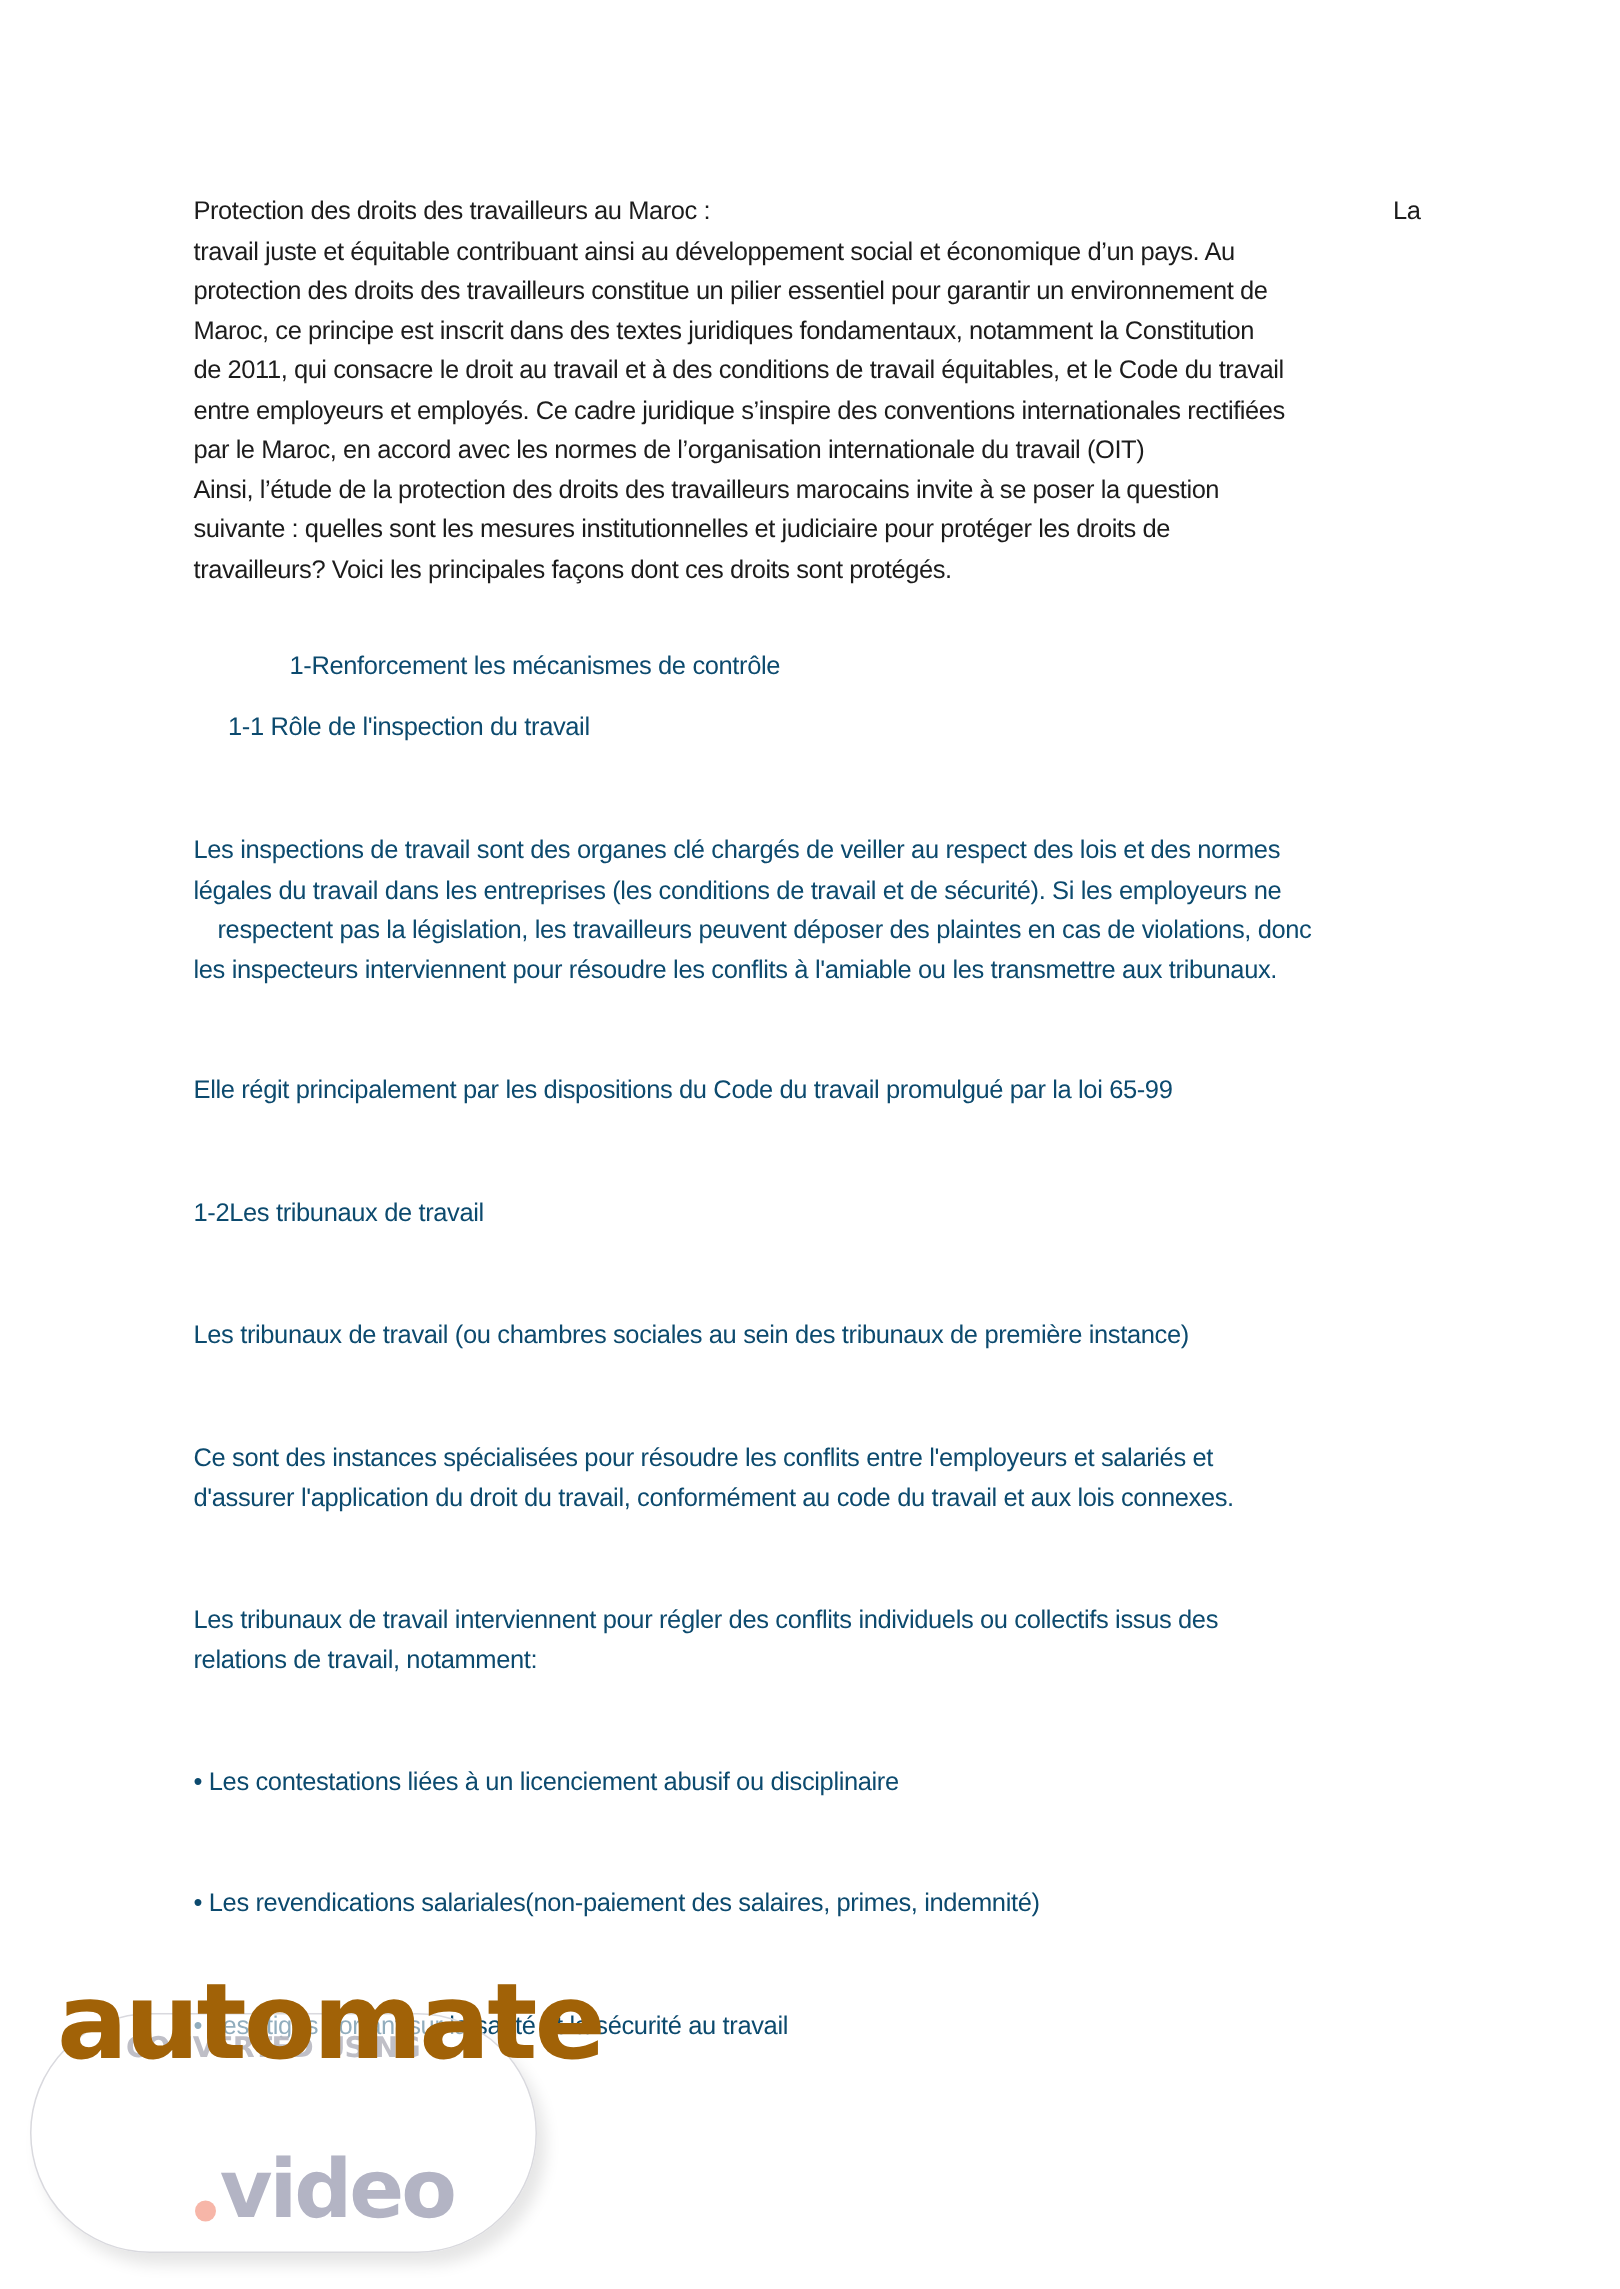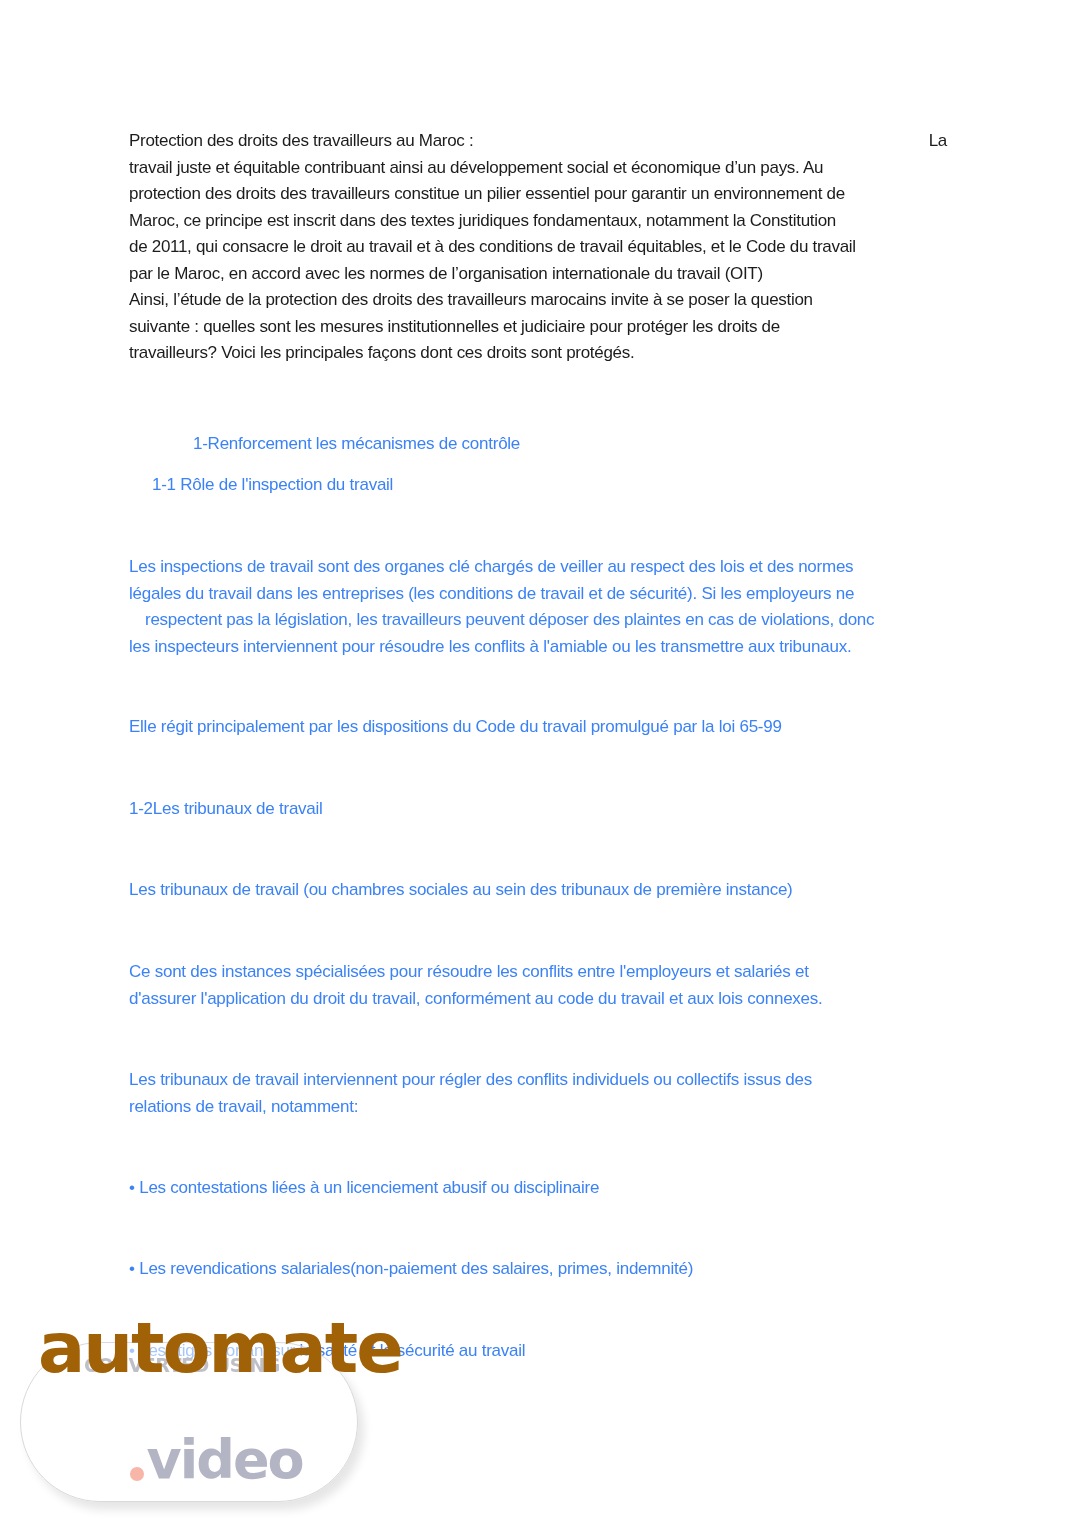--- a/index.html
+++ b/index.html
@@ -21,21 +21,21 @@
     width: 1080px; height: 1526px;
     background: #ffffff;
   }
   .line {
     position: absolute;
     left: 129px;
     font-size: 17px;
     line-height: 26.5px;
     white-space: nowrap;
     letter-spacing: -0.25px;
-    color: #3b82f6;
+    color: #0c4a6e;
   }
   .intro {
     position: absolute;
     left: 129px;
     top: 128px;
     width: 822px;
     font-size: 17px;
     line-height: 26.5px;
     letter-spacing: -0.3px;
     color: #1c1c1c;
@@ -116,20 +116,21 @@
 
   <div class="intro">
     <span class="row title-row">
       <span>Protection des droits des travailleurs au Maroc :</span>
       <span class="right">La</span>
     </span>
     <span class="row">travail juste et équitable contribuant ainsi au développement social et économique d’un pays. Au</span>
     <span class="row">protection des droits des travailleurs constitue un pilier essentiel pour garantir un environnement de</span>
     <span class="row">Maroc, ce principe est inscrit dans des textes juridiques fondamentaux, notamment la Constitution</span>
     <span class="row">de 2011, qui consacre le droit au travail et à des conditions de travail équitables, et le Code du travail</span>
+    <span class="row">entre employeurs et employés. Ce cadre juridique s’inspire des conventions internationales rectifiées</span>
     <span class="row">par le Maroc, en accord avec les normes de l’organisation internationale du travail (OIT)</span>
     <span class="row">Ainsi, l’étude de la protection des droits des travailleurs marocains invite à se poser la question</span>
     <span class="row">suivante : quelles sont les mesures institutionnelles et judiciaire pour  protéger les droits de</span>
     <span class="row">travailleurs? Voici les principales façons dont ces droits sont protégés.</span>
   </div>
 
   <div class="line heading1">1-Renforcement les mécanismes de contrôle</div>
   <div class="line heading2">1-1 Rôle de l'inspection du travail</div>
 
   <div>

